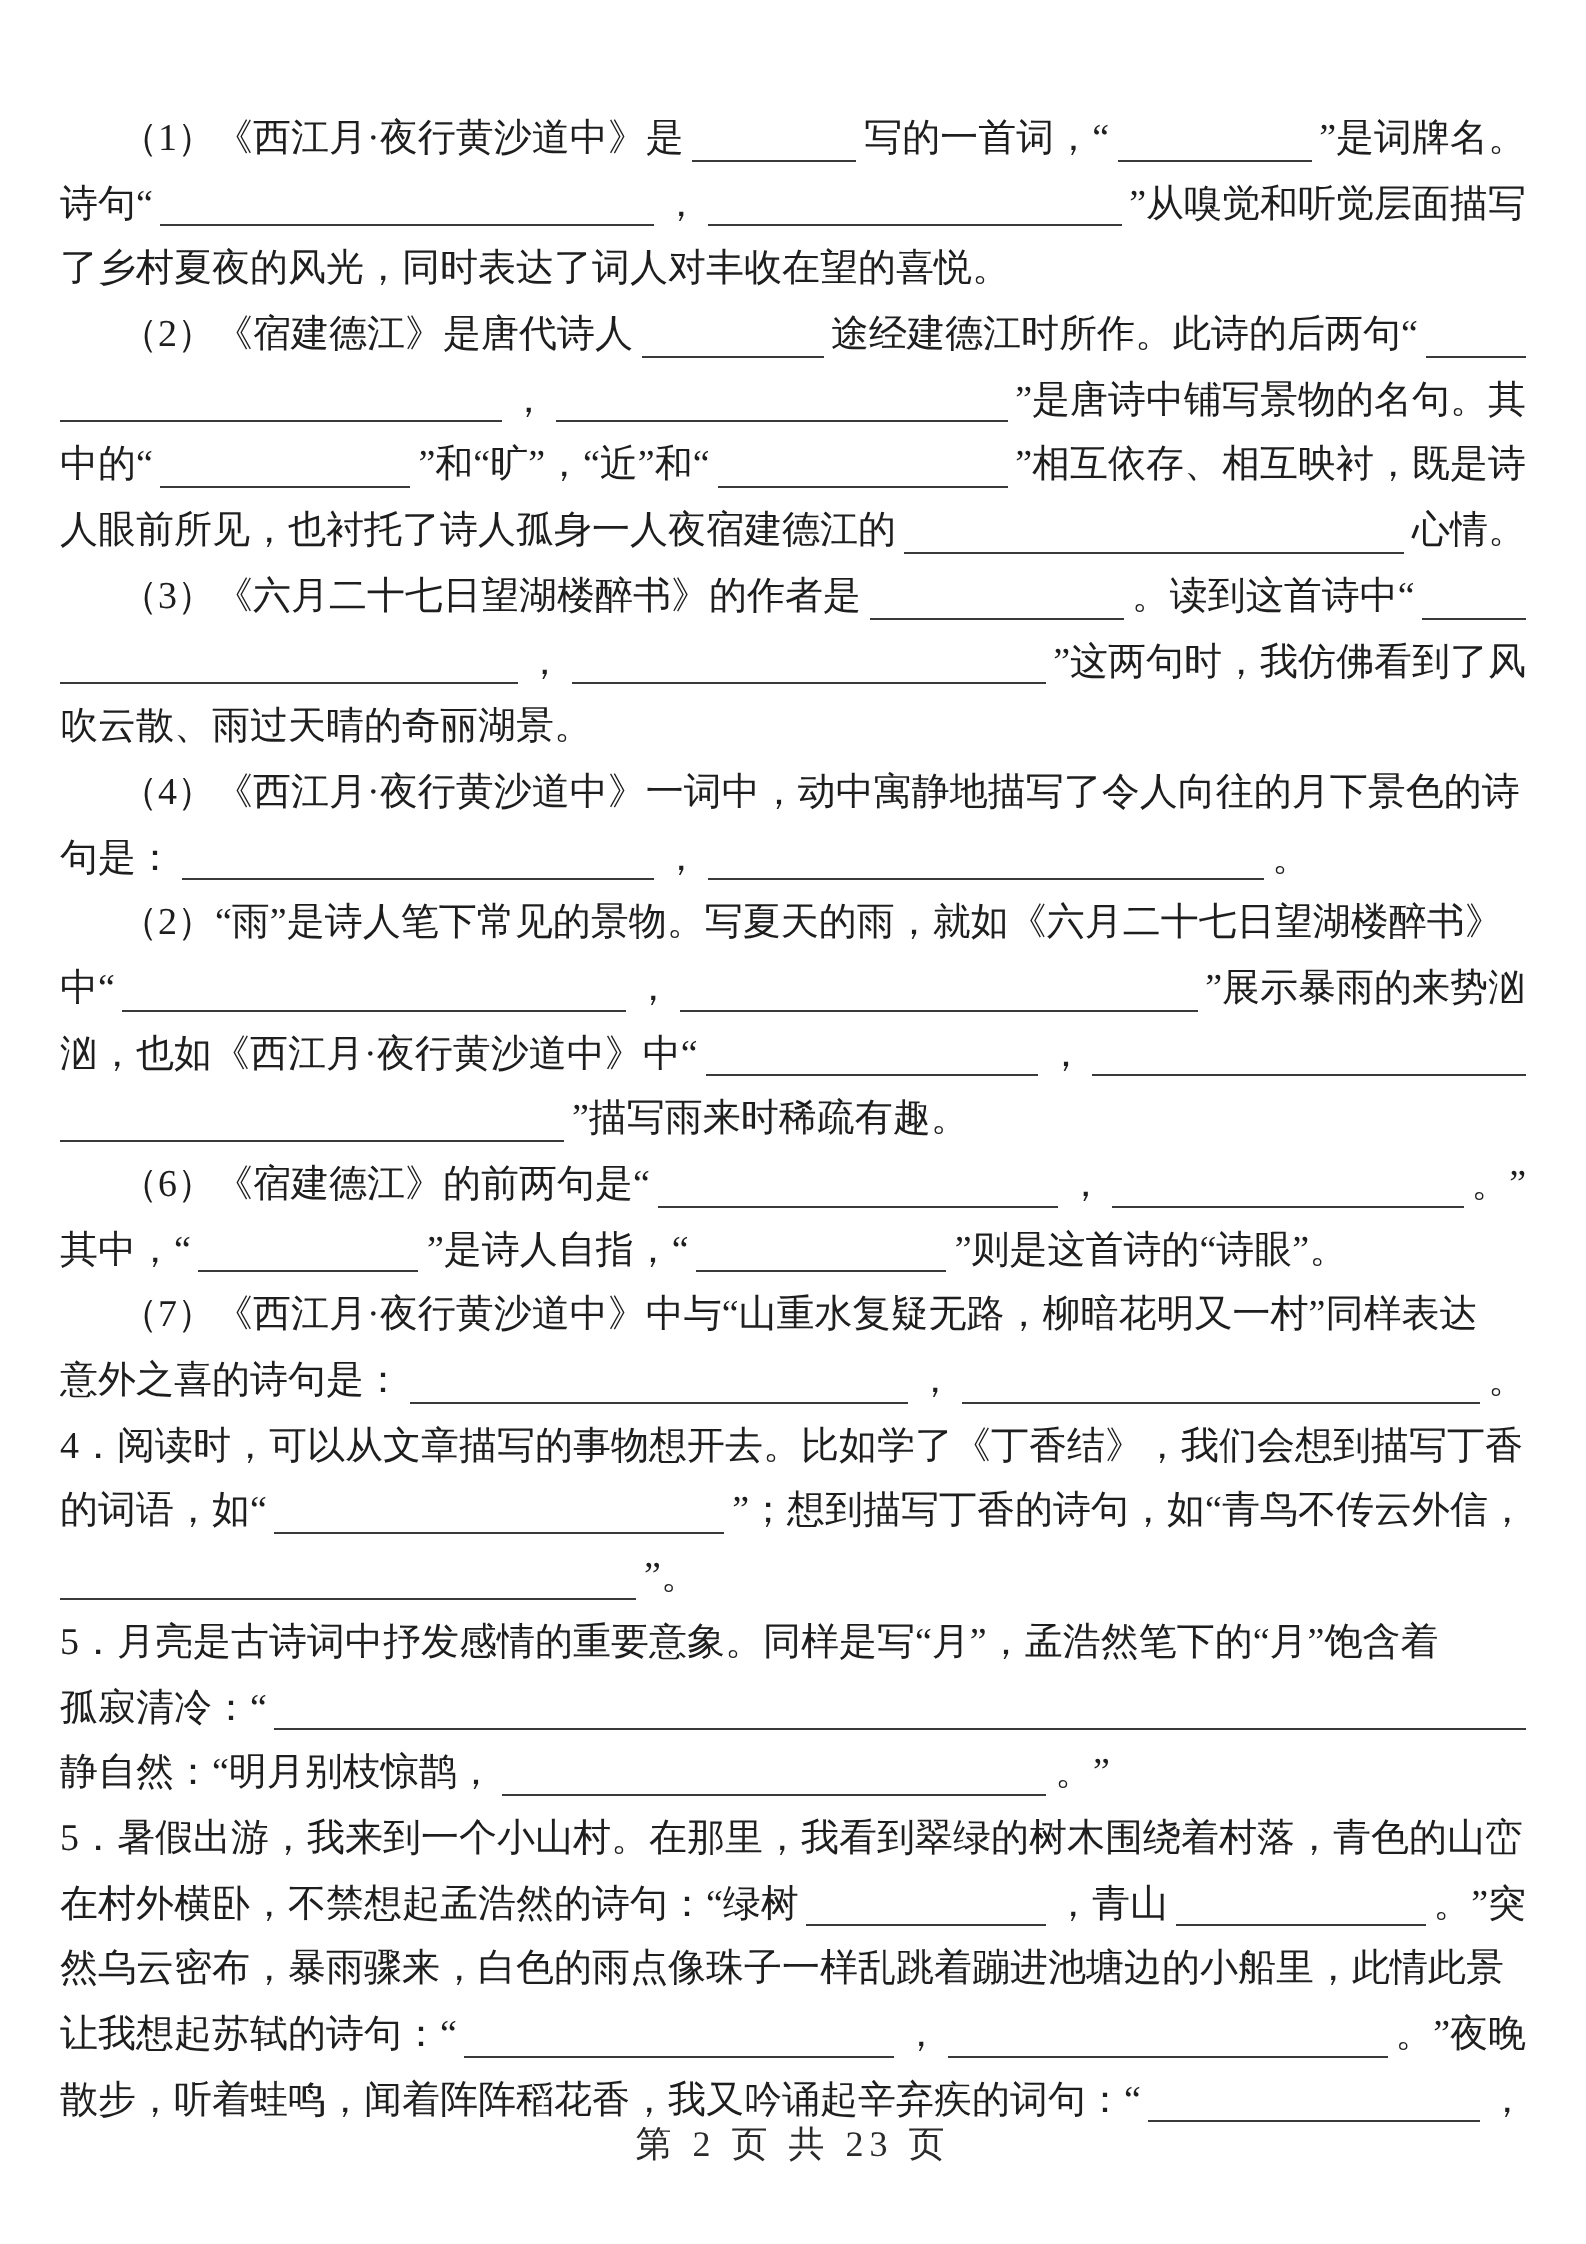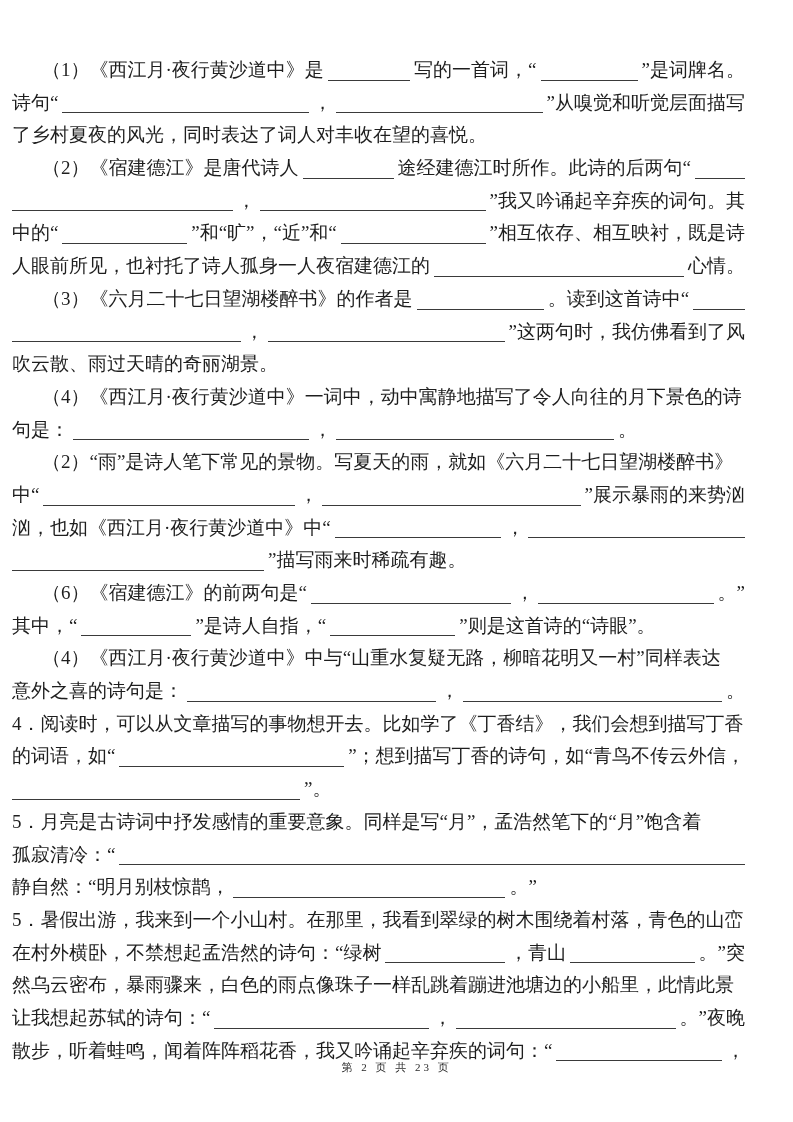--- a/index.html
+++ b/index.html
@@ -6,21 +6,21 @@
   .page {
     position: relative;
     width: 793px;
     height: 1122px;
     background: #ffffff;
     color: #1e1e1e;
     font-family: "Liberation Serif", "DejaVu Serif", serif;
     font-size: 19px;
     overflow: hidden;
     box-sizing: border-box;
-    padding: 54px 30px 0 12px;
+    padding: 54px 30px 0 30px;
   }
   .content { width: 733px; }
   .line {
     display: flex;
     align-items: stretch;
     height: 32.7px;
     line-height: 32.7px;
     white-space: pre;
     overflow: hidden;
   }
@@ -35,49 +35,49 @@
     margin: 0 4px 6px 4px;
   }
   .blank:first-child { margin-left: 0; }
   .blank:last-child { margin-right: 0; }
   .footer {
     position: absolute;
     left: 0;
     top: 1060px;
     width: 793px;
     text-align: center;
-    font-size: 11px;
+    font-size: 18px;
     letter-spacing: 3px;
     color: #2a2a2a;
   }
 </style>
 </head>
 <body>
 
 <div class="page">
   <div class="content" id="lines-container">
       <div class="line indent"><span class="t">（1）《西江月·夜行黄沙道中》是</span><span class="blank" style="flex: 1 1 95px;"></span><span class="t">写的一首词，“</span><span class="blank" style="flex: 1 1 112px;"></span><span class="t">”是词牌名。</span></div>
       <div class="line"><span class="t">诗句“</span><span class="blank" style="flex: 1 1 225px;"></span><span class="t">，</span><span class="blank" style="flex: 1 1 185px;"></span><span class="t">”从嗅觉和听觉层面描写</span></div>
       <div class="line"><span class="t">了乡村夏夜的风光，同时表达了词人对丰收在望的喜悦。</span></div>
       <div class="line indent"><span class="t">（2）《宿建德江》是唐代诗人</span><span class="blank" style="flex: 1 1 100px;"></span><span class="t">途经建德江时所作。此诗的后两句“</span><span class="blank" style="flex: 1 1 55px;"></span></div>
-      <div class="line"><span class="blank" style="flex: 1 1 210px;"></span><span class="t">，</span><span class="blank" style="flex: 1 1 215px;"></span><span class="t">”我又吟诵起辛弃疾的词句。其</span></div>
+      <div class="line"><span class="blank" style="flex: 1 1 210px;"></span><span class="t">，</span><span class="blank" style="flex: 1 1 215px;"></span><span class="t">”是唐诗中铺写景物的名句。其</span></div>
       <div class="line"><span class="t">中的“</span><span class="blank" style="flex: 1 1 92px;"></span><span class="t">”和“旷”，“近”和“</span><span class="blank" style="flex: 1 1 112px;"></span><span class="t">”相互依存、相互映衬，既是诗</span></div>
       <div class="line"><span class="t">人眼前所见，也衬托了诗人孤身一人夜宿建德江的</span><span class="blank" style="flex: 1 1 220px;"></span><span class="t">心情。</span></div>
       <div class="line indent"><span class="t">（3）《六月二十七日望湖楼醉书》的作者是</span><span class="blank" style="flex: 1 1 128px;"></span><span class="t">。读到这首诗中“</span><span class="blank" style="flex: 1 1 52px;"></span></div>
       <div class="line"><span class="blank" style="flex: 1 1 210px;"></span><span class="t">，</span><span class="blank" style="flex: 1 1 218px;"></span><span class="t">”这两句时，我仿佛看到了风</span></div>
       <div class="line"><span class="t">吹云散、雨过天晴的奇丽湖景。</span></div>
       <div class="line indent"><span class="t">（4）《西江月·夜行黄沙道中》一词中，动中寓静地描写了令人向往的月下景色的诗</span></div>
       <div class="line"><span class="t">句是：</span><span class="blank" style="flex: 0 1 236px;"></span><span class="t">，</span><span class="blank" style="flex: 0 1 278px;"></span><span class="t">。</span></div>
       <div class="line indent"><span class="t">（2）“雨”是诗人笔下常见的景物。写夏天的雨，就如《六月二十七日望湖楼醉书》</span></div>
       <div class="line"><span class="t">中“</span><span class="blank" style="flex: 1 1 225px;"></span><span class="t">，</span><span class="blank" style="flex: 1 1 232px;"></span><span class="t">”展示暴雨的来势汹</span></div>
       <div class="line"><span class="t">汹，也如《西江月·夜行黄沙道中》中“</span><span class="blank" style="flex: 1 1 150px;"></span><span class="t">，</span><span class="blank" style="flex: 1 1 200px;"></span></div>
       <div class="line"><span class="blank" style="flex: 0 1 252px;"></span><span class="t">”描写雨来时稀疏有趣。</span></div>
       <div class="line indent"><span class="t">（6）《宿建德江》的前两句是“</span><span class="blank" style="flex: 1 1 195px;"></span><span class="t">，</span><span class="blank" style="flex: 1 1 170px;"></span><span class="t">。”</span></div>
       <div class="line"><span class="t">其中，“</span><span class="blank" style="flex: 0 1 110px;"></span><span class="t">”是诗人自指，“</span><span class="blank" style="flex: 0 1 125px;"></span><span class="t">”则是这首诗的“诗眼”。</span></div>
-      <div class="line indent"><span class="t">（4）《西江月·夜行黄沙道中》中与“山重水复疑无路，柳暗花明又一村”同样表达</span></div>
+      <div class="line indent"><span class="t">（7）《西江月·夜行黄沙道中》中与“山重水复疑无路，柳暗花明又一村”同样表达</span></div>
       <div class="line"><span class="t">意外之喜的诗句是：</span><span class="blank" style="flex: 1 1 225px;"></span><span class="t">，</span><span class="blank" style="flex: 1 1 235px;"></span><span class="t">。</span></div>
       <div class="line"><span class="t">4．阅读时，可以从文章描写的事物想开去。比如学了《丁香结》，我们会想到描写丁香</span></div>
       <div class="line"><span class="t">的词语，如“</span><span class="blank" style="flex: 1 1 178px;"></span><span class="t">”；想到描写丁香的诗句，如“青鸟不传云外信，</span></div>
       <div class="line"><span class="blank" style="flex: 0 1 288px;"></span><span class="t">”。</span></div>
       <div class="line"><span class="t">5．月亮是古诗词中抒发感情的重要意象。同样是写“月”，孟浩然笔下的“月”饱含着</span></div>
       <div class="line"><span class="t">孤寂清冷：“</span><span class="blank" style="flex: 1 1 228px;"></span></div>
       <div class="line"><span class="t">静自然：“明月别枝惊鹊，</span><span class="blank" style="flex: 0 1 272px;"></span><span class="t">。”</span></div>
       <div class="line"><span class="t">5．暑假出游，我来到一个小山村。在那里，我看到翠绿的树木围绕着村落，青色的山峦</span></div>
       <div class="line"><span class="t">在村外横卧，不禁想起孟浩然的诗句：“绿树</span><span class="blank" style="flex: 1 1 120px;"></span><span class="t">，青山</span><span class="blank" style="flex: 1 1 125px;"></span><span class="t">。”突</span></div>
       <div class="line"><span class="t">然乌云密布，暴雨骤来，白色的雨点像珠子一样乱跳着蹦进池塘边的小船里，此情此景</span></div>

